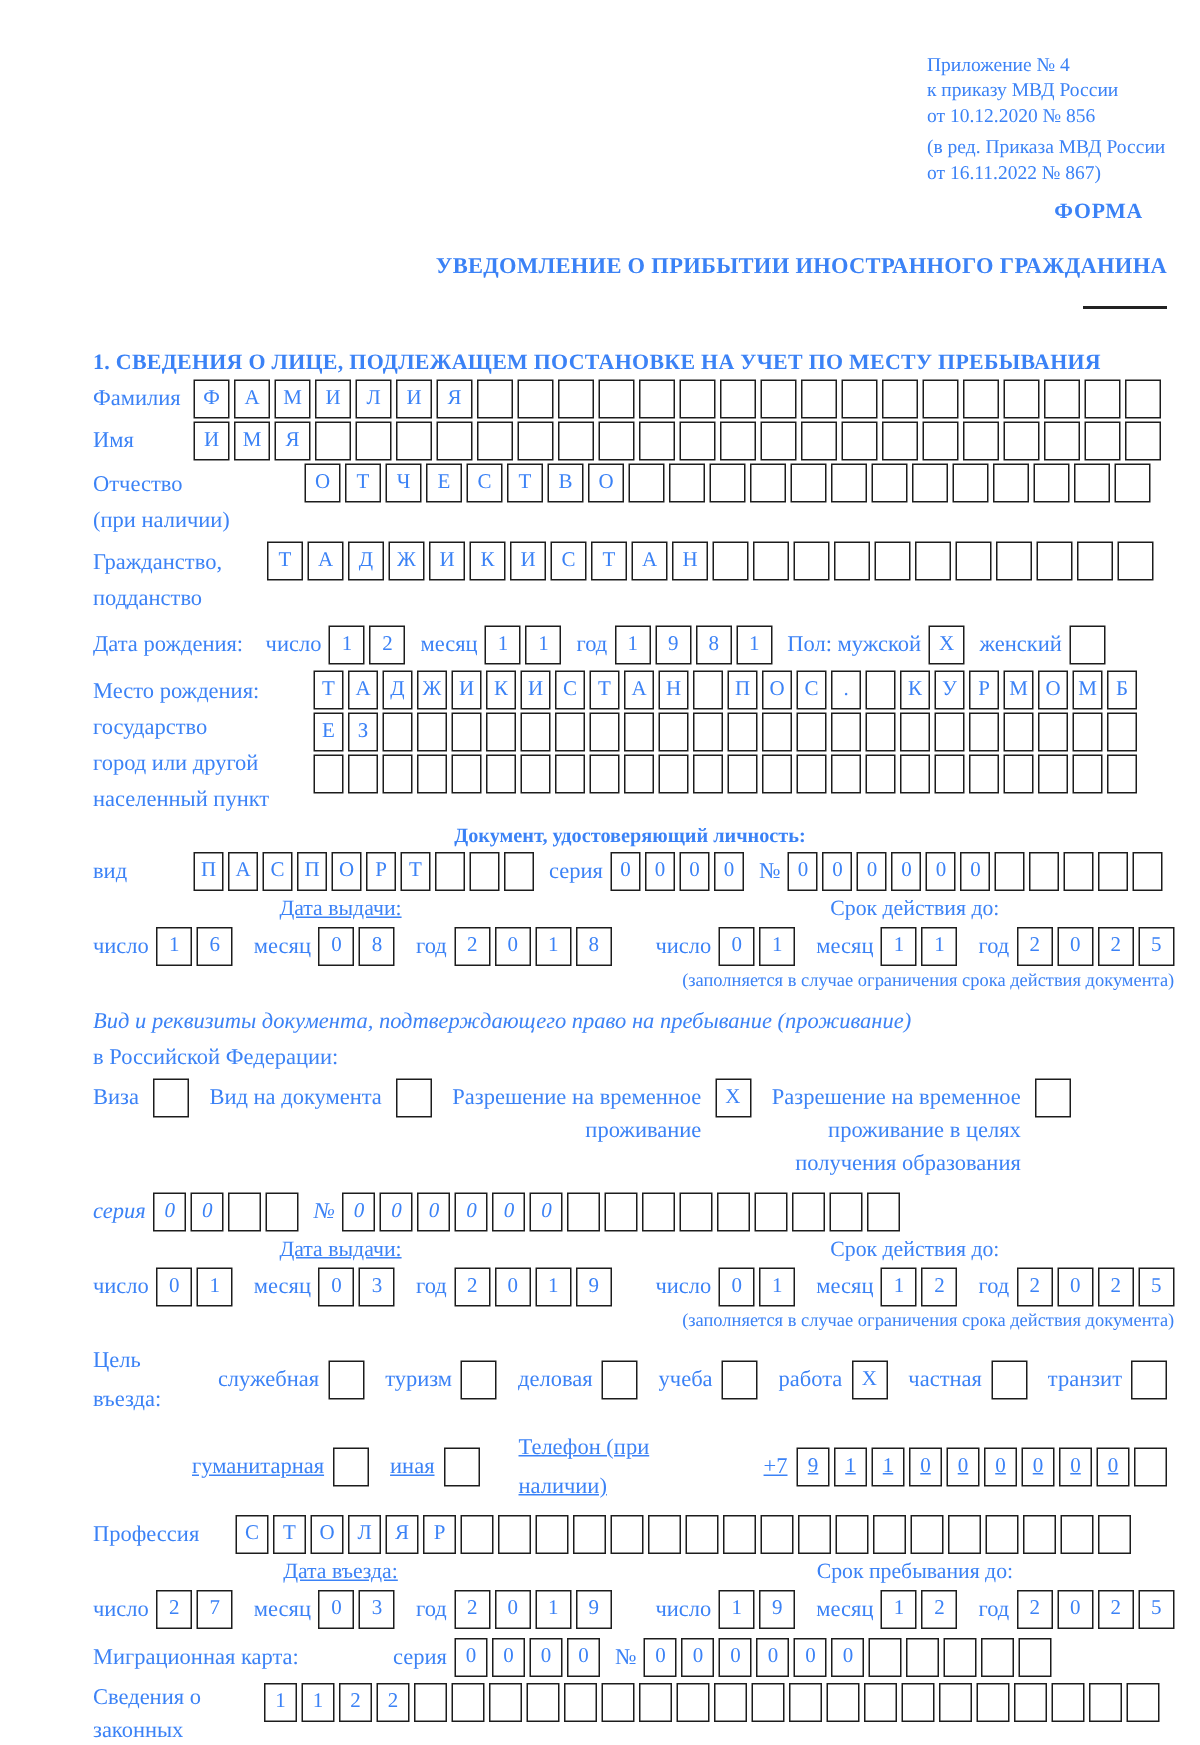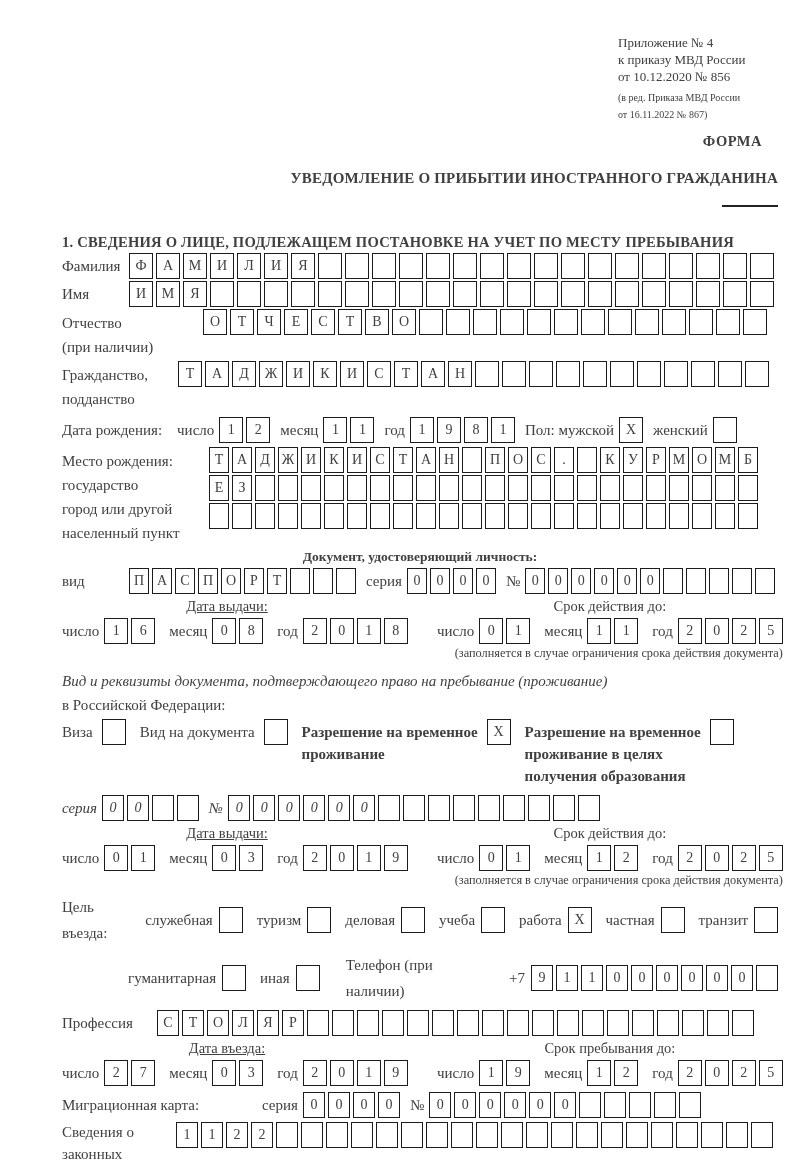--- a/index.html
+++ b/index.html
@@ -1,24 +1,24 @@
 <!DOCTYPE html>
 <html><head>
 <meta charset="utf-8">
 <style>
   html,body{margin:0;padding:0;background:#fff;}
   .page{
     position:relative; width:800px; height:1163px; overflow:hidden;
-    background:#fff; color:#404040;
+    background:#fff; color:#3b82f6;
     font-family:"Liberation Serif","DejaVu Serif",serif;
     font-size:15px; box-sizing:border-box;
     padding:34px 22px 0 62px;
   }
   .annex{ margin-left:556px; font-size:13px; line-height:17px; }
-  .annex .grp2{ margin-top:4px; font-size:10px; }
+  .annex .grp2{ margin-top:4px; font-size:13px; }
   .forma{ text-align:right; padding-right:16px; margin-top:10px;
           font-weight:bold; font-size:14.5px; letter-spacing:.5px; }
   .title{ text-align:right; margin-top:16px; font-weight:bold;
           font-size:15px; line-height:24px; letter-spacing:.2px; }
   .blank-line{ display:inline-block; width:56px; height:13px;
           border-bottom:2px solid #222; margin-left:8px; }
   .sec-head{ margin-top:20px; font-weight:bold; font-size:14.6px;
           letter-spacing:.2px; white-space:nowrap; }
   
   .cells{ display:inline-flex; gap:3px; vertical-align:middle; }
@@ -45,25 +45,25 @@
   .dp-head{ text-align:center; font-size:14.5px; line-height:17px; }
   .dp-left .dp-head{ width:330px;text-decoration:underline; }
   .date-line{ display:flex; align-items:center; margin-top:3px; }
   .date-line .dlbl{ margin-right:5px; line-height:26px; }
   .date-line .grp{ margin-right:14px; }
   .note{ font-size:12.3px; text-align:right; margin-top:2px; line-height:15px; }
   .para{ line-height:24px; }
   .opts{ display:flex; align-items:flex-start; margin-top:2px; gap:14px; }
   .opt{ display:flex; align-items:flex-start; gap:9px; }
   .opt .opt-label{ line-height:26px; }
-  .opt .multiline{ text-align:left; line-height:22px; padding-top:2px;font-weight:bold; }
+  .opt .multiline{ text-align:right; line-height:22px; padding-top:2px; }
   .purpose-line{ display:flex; align-items:center; margin-top:6px; flex-wrap:nowrap; }
   .purpose-line .p-lbl{ margin:0 6px 0 14px; line-height:26px; }
   .purpose-line .p-first{ margin-left:0; }
-  .indent66{ margin-left:66px; }
+  .indent66{ margin-left:66px;text-decoration:underline; }
   .reps{ display:flex; margin-top:4px; }
   .reps .lbl-lines{ width:114px; flex:0 0 auto; line-height:21.5px; }
   .lines div{ white-space:nowrap; }
 </style>
 </head>
 <body>
 
 <div class="page">
 
   <div class="annex">

